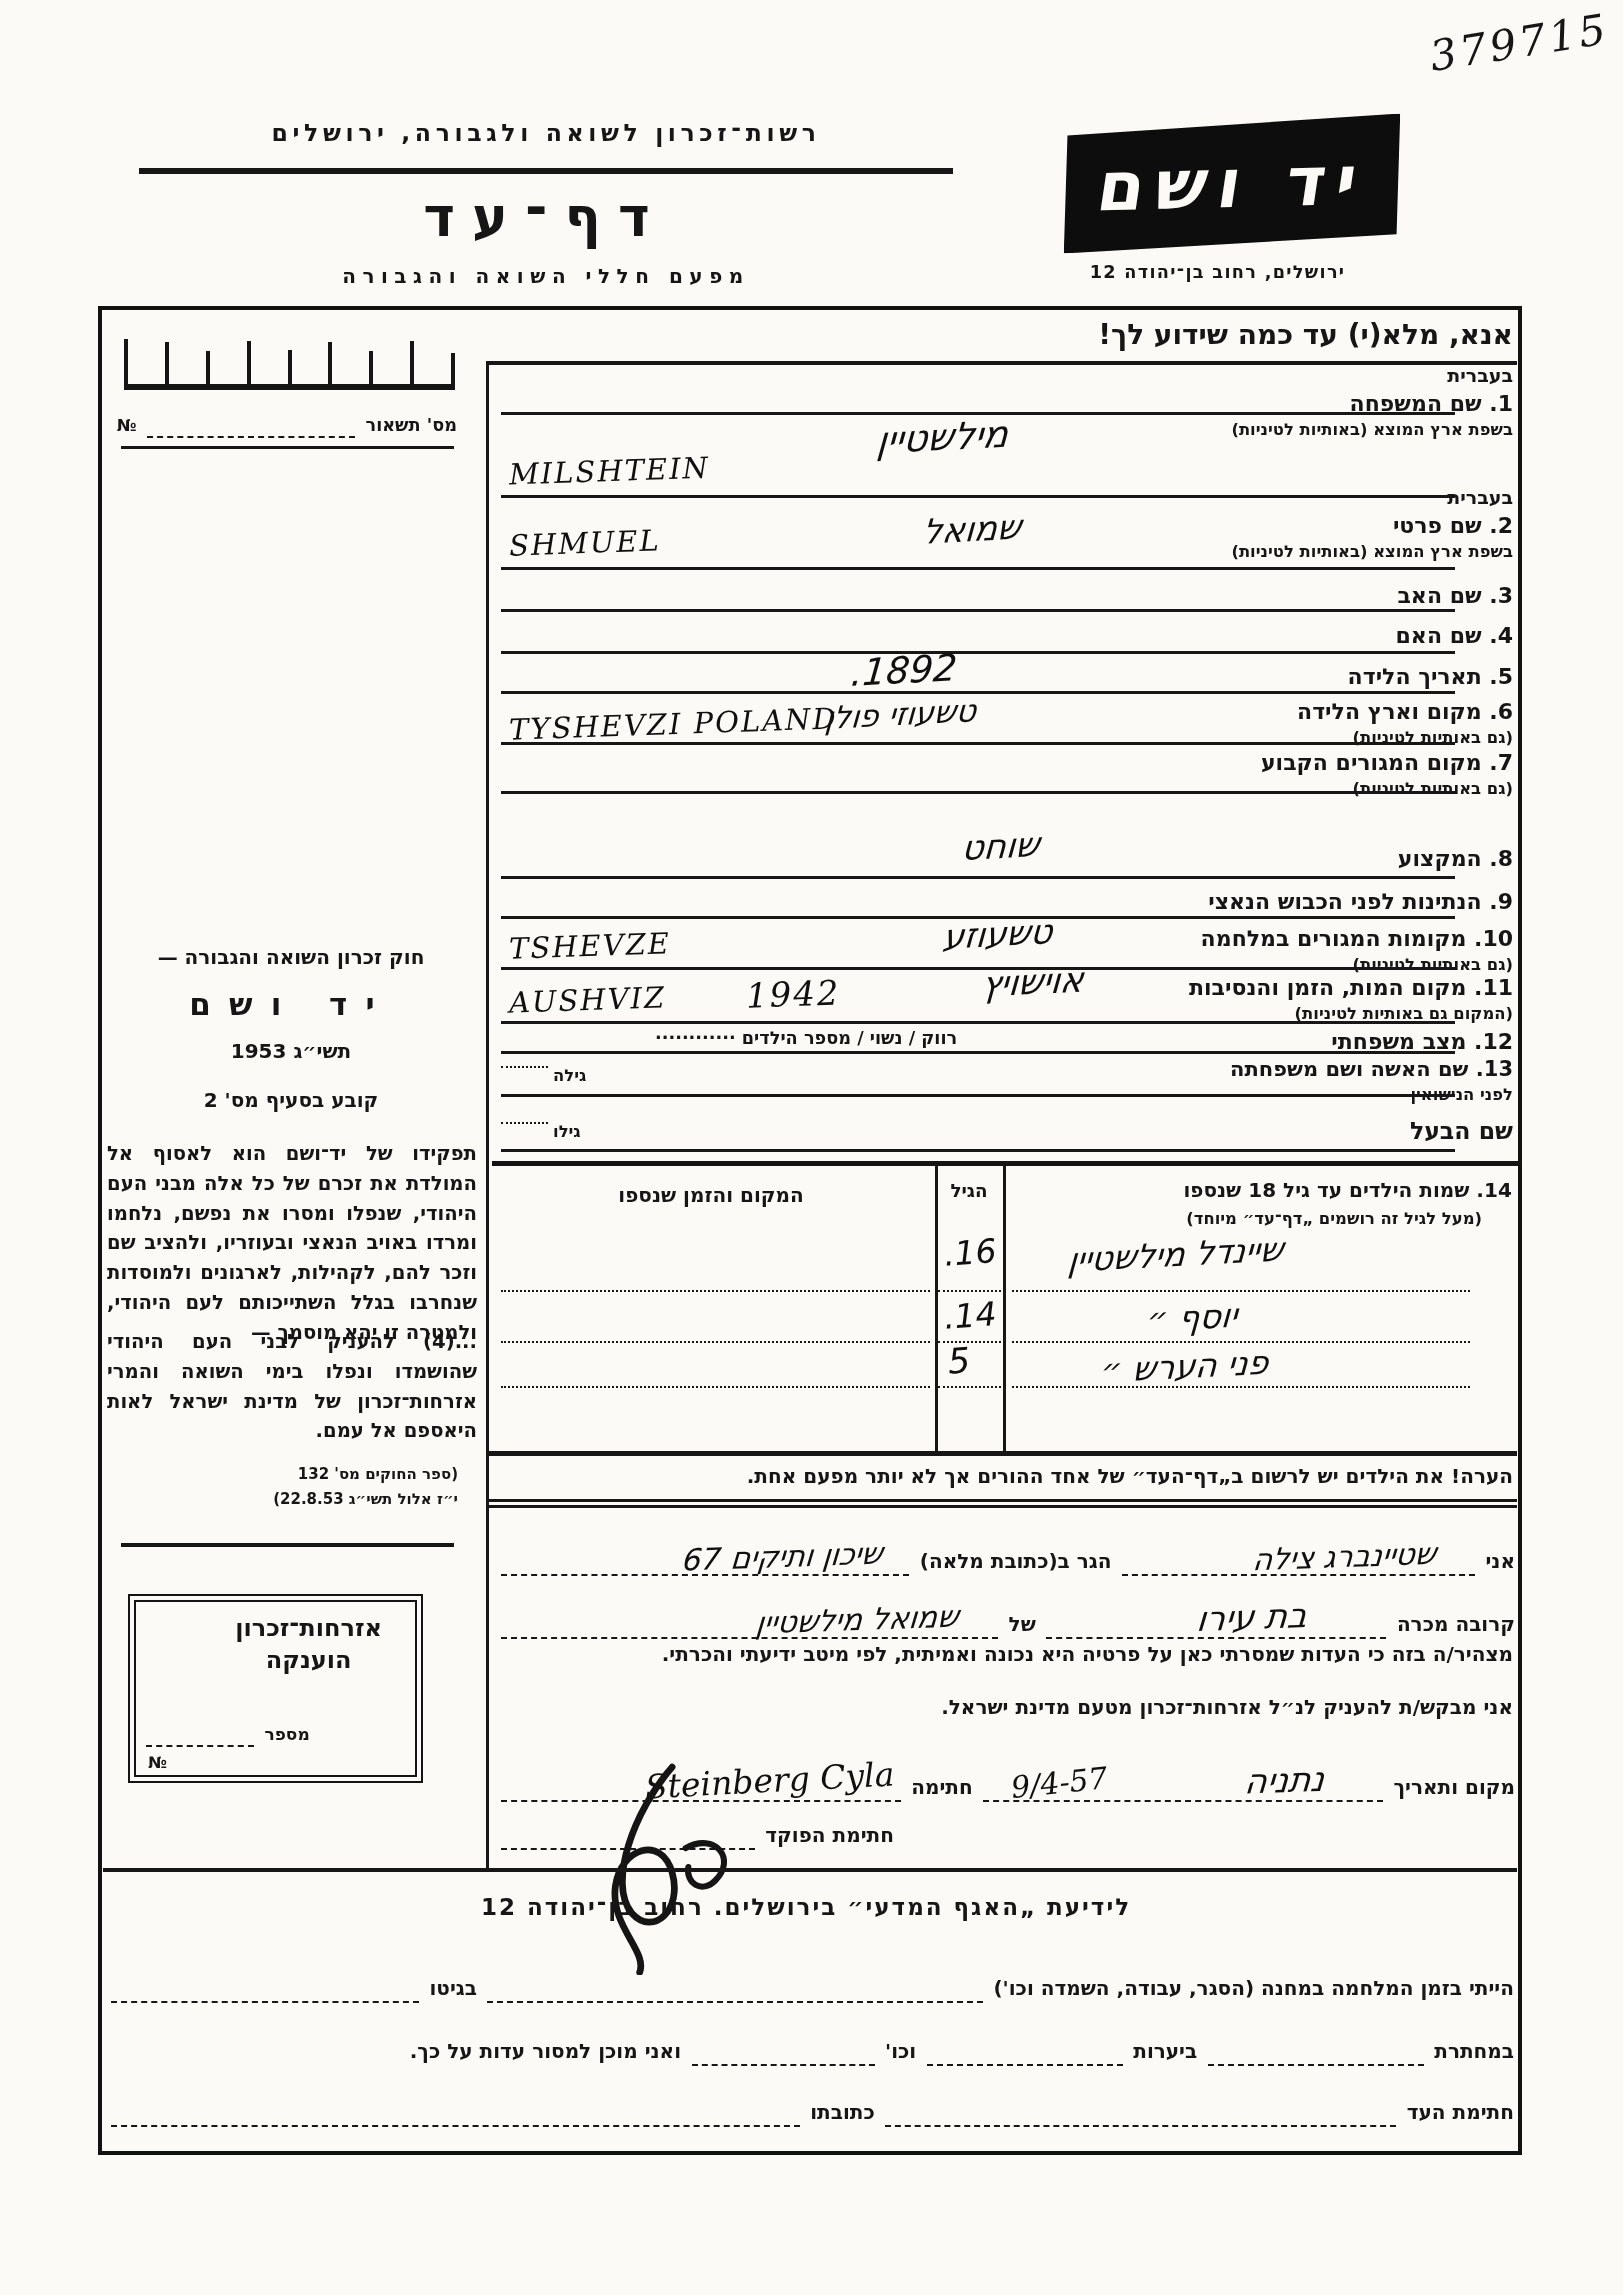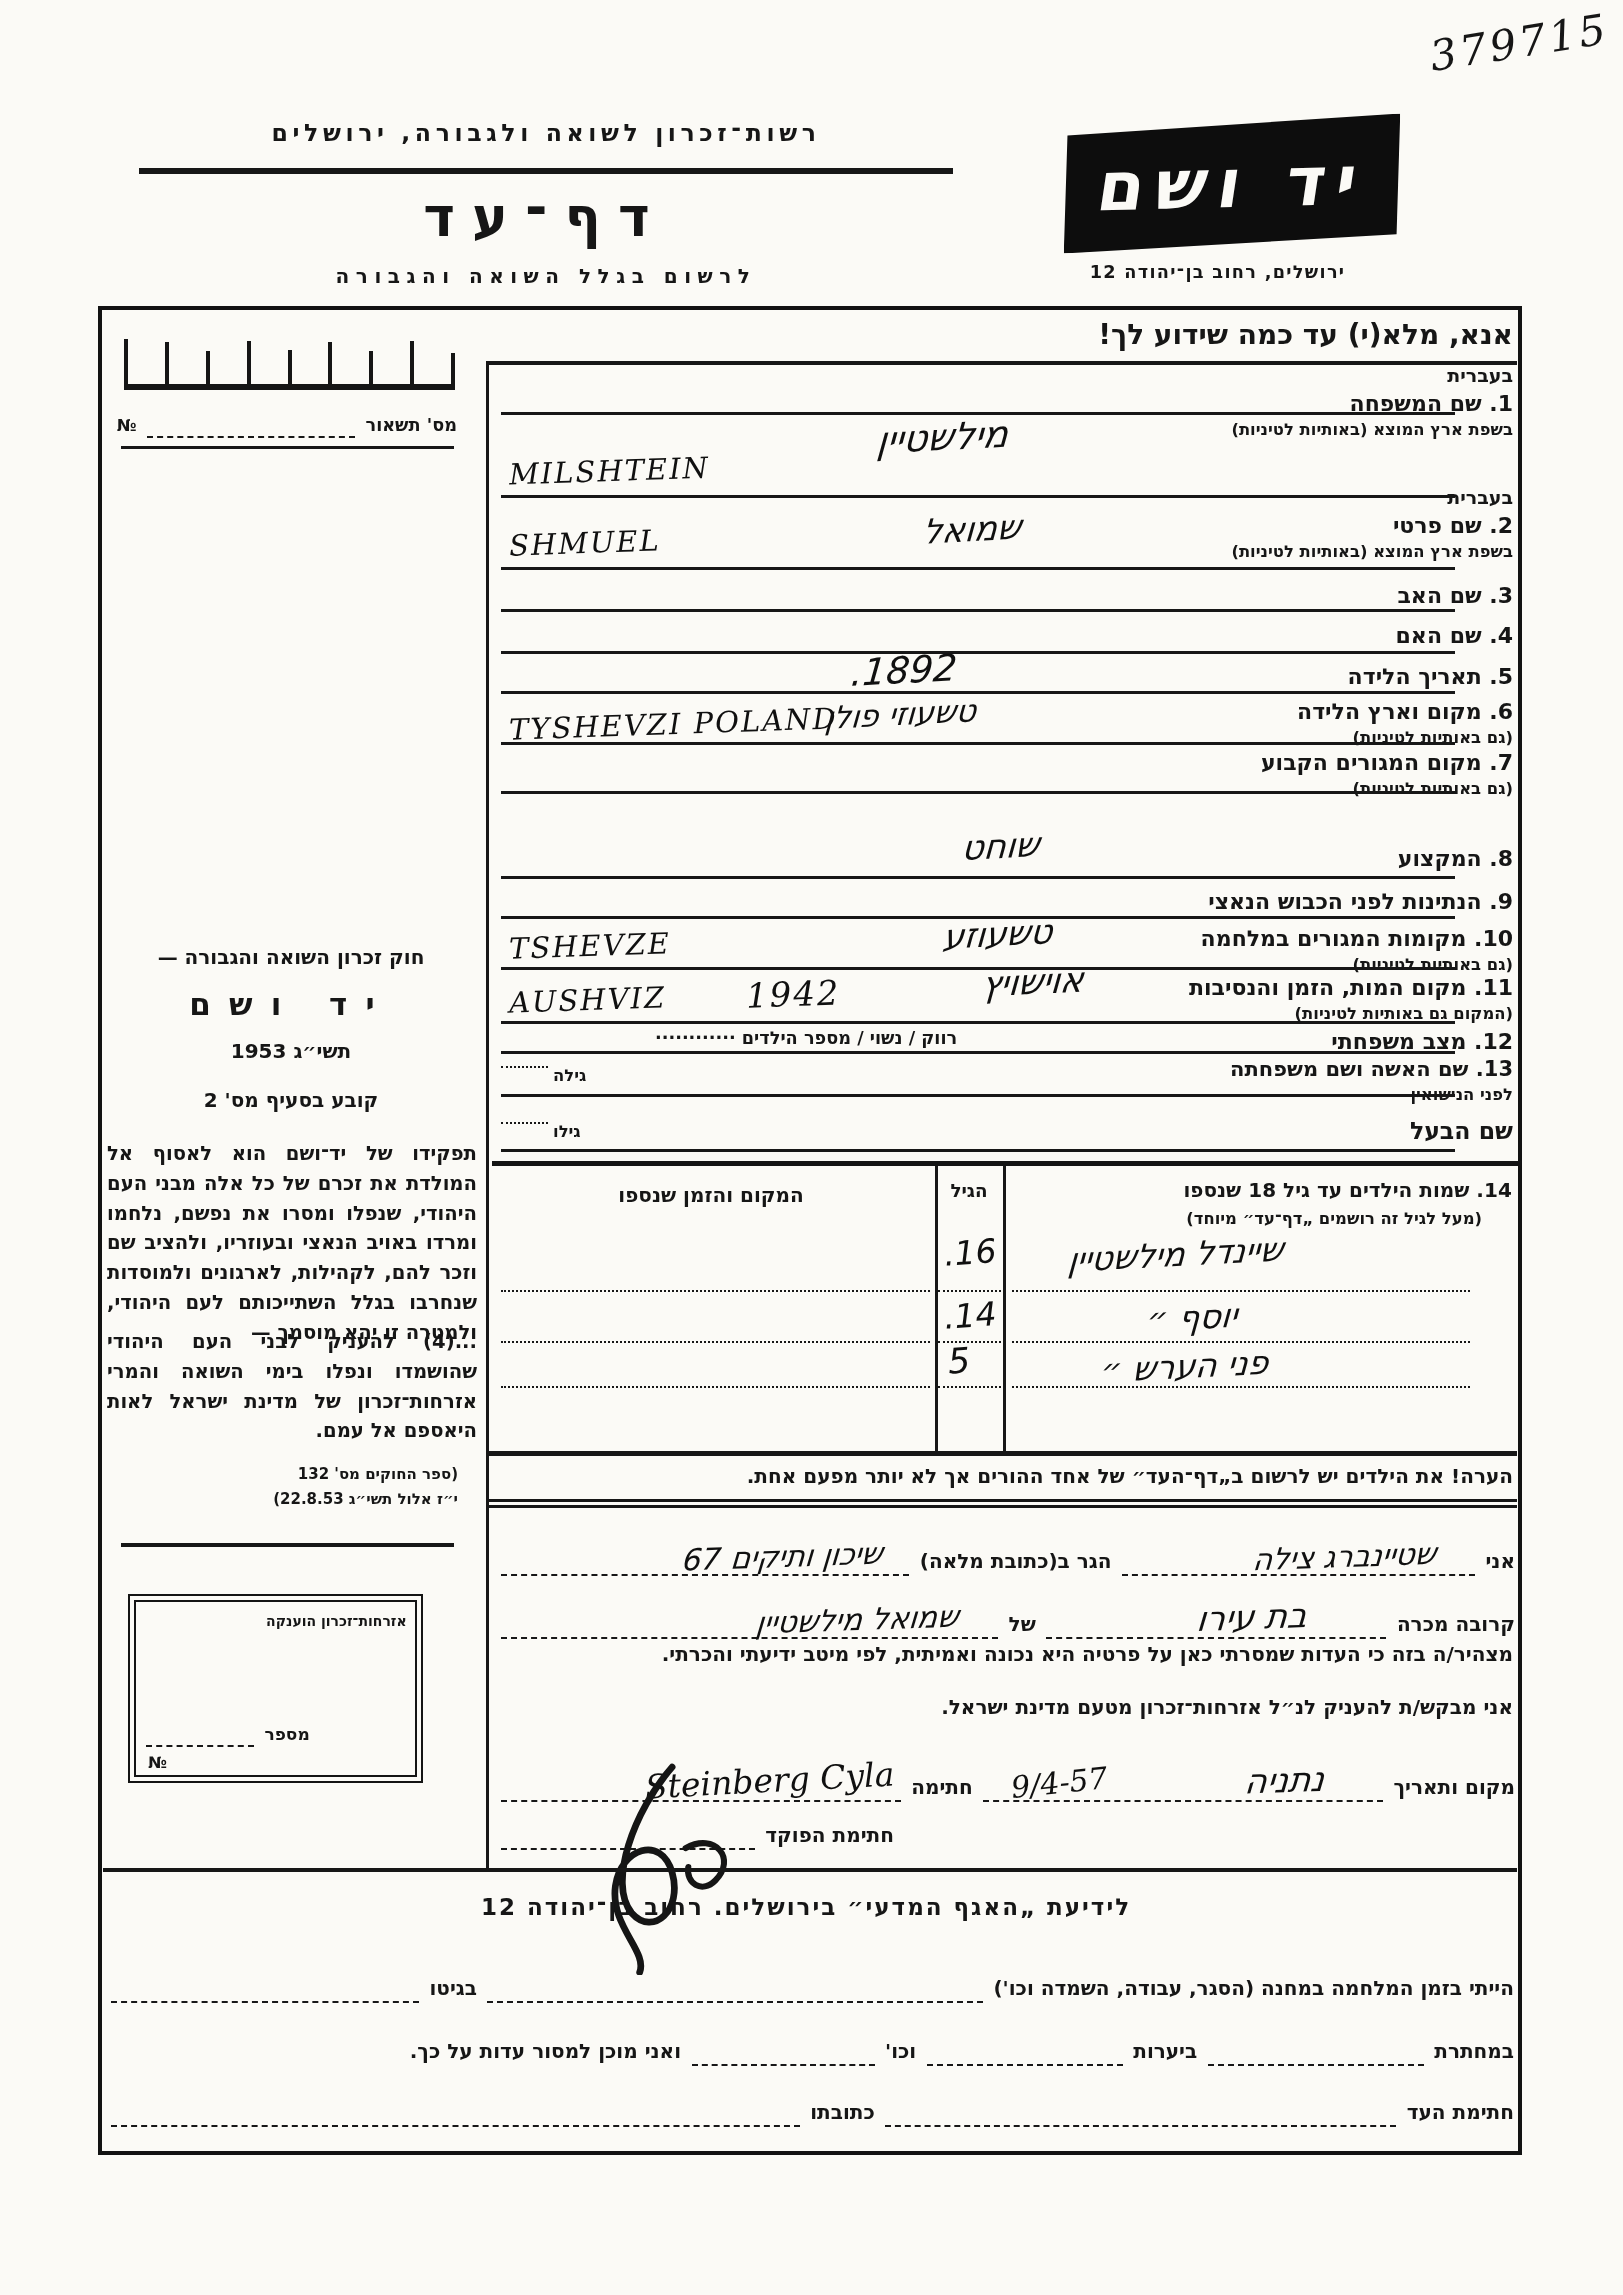--- a/index.html
+++ b/index.html
@@ -30,21 +30,21 @@
 </head>
 <body>
 
 <div class="page">
 
   <div class="abs" style="left:1329px;top:26px;width:281px;font-family:'DejaVu Serif',serif;font-style:italic;font-weight:400;font-size:42px;letter-spacing:3.3px;transform:rotate(-9deg);">379715</div>
 
   <div class="abs center" style="left:139px;top:119px;width:814px;font-size:23.6px;letter-spacing:4.6px;white-space:nowrap;">רשות־זכרון לשואה ולגבורה, ירושלים</div>
   <div class="ln" style="left:139px;top:168px;width:814px;height:5.9px;"></div>
   <div class="abs center" style="left:270px;top:186px;width:550px;font-size:54px;letter-spacing:17px;">דף־עד</div>
-  <div class="abs center" style="left:139px;top:264px;width:814px;font-size:20px;letter-spacing:6.5px;">לרשום בגלל השואה והגבורה</div>
+  <div class="abs center" style="left:139px;top:264px;width:814px;font-size:20px;letter-spacing:6.5px;">מפעם חללי השואה והגבורה</div>
 
   <div class="abs" style="left:1062px;top:118px;width:340px;height:131px;background:#0d0d0d;transform:rotate(-1.5deg);clip-path:polygon(2% 10%,100% 0%,98% 92%,0% 100%);display:flex;align-items:center;justify-content:center;">
     <span style="color:#fbfaf6;font-size:68px;letter-spacing:10.5px;transform:skewX(-10deg);">יד ושם</span>
   </div>
   <div class="abs center" style="left:1034px;top:262px;width:367px;font-size:17.7px;letter-spacing:1.3px;">ירושלים, רחוב בן־יהודה 12</div>
 
   <div class="box" style="left:98px;top:306px;width:1416px;height:1841px;"></div>
 
   <div class="abs" style="right:110px;top:318px;font-size:28px;">אנא, מלא(י) עד כמה שידוע לך!</div>
   <div class="ln" style="left:489px;top:361px;width:1028px;height:3.9px;"></div>
@@ -74,21 +74,21 @@
   <div class="abs center" style="left:107px;top:1039px;width:368px;font-size:20px;">תשי״ג 1953</div>
   <div class="abs center" style="left:107px;top:1088px;width:368px;font-size:20px;">קובע בסעיף מס' 2</div>
   <div class="abs" style="left:107px;top:1139px;width:370px;font-size:19.6px;line-height:1.52;text-align:justify;">תפקידו של יד־ושם הוא לאסוף אל המולדת את זכרם של כל אלה מבני העם היהודי, שנפלו ומסרו את נפשם, נלחמו ומרדו באויב הנאצי ובעוזריו, ולהציב שם וזכר להם, לקהילות, לארגונים ולמוסדות שנחרבו בגלל השתייכותם לעם היהודי, ולמטרה זו יהא מוסמך —</div>
   <div class="abs" style="left:107px;top:1327px;width:370px;font-size:19.6px;line-height:1.52;text-align:justify;">...(4) להעניק לבני העם היהודי שהושמדו ונפלו בימי השואה והמרי אזרחות־זכרון של מדינת ישראל לאות היאספם אל עמם.</div>
   <div class="abs" style="left:131px;top:1465px;width:327px;font-size:15px;text-align:right;">(ספר החוקים מס' 132</div>
   <div class="abs" style="left:131px;top:1490px;width:327px;font-size:15px;text-align:right;">י״ז אלול תשי״ג 22.8.53)</div>
   <div class="ln" style="left:121px;top:1543px;width:333px;height:3.9px;"></div>
 
   <div class="abs" style="left:128px;top:1594px;width:291px;height:185px;border:2.6px solid #141414;">
     <div style="position:absolute;inset:3.9px;border:2px solid #141414;"></div>
-    <div class="abs" style="right:14.4px;top:15.7px;width:196px;font-size:14px;line-height:1.35;text-align:right;">אזרחות־זכרון הוענקה</div>
+    <div class="abs" style="right:14.4px;top:15.7px;width:196px;font-size:24px;line-height:1.35;text-align:center;">אזרחות־זכרון הוענקה</div>
     <div class="row" style="left:15.7px;bottom:34px;width:164px;height:29px;">
       <span class="lab" style="font-size:17px;">מספר</span>
       <span class="dash" style="height:25px;"></span>
     </div>
     <div class="abs" style="left:18.3px;bottom:9.2px;font-size:15.7px;">№</div>
   </div>
 
   <div class="lbl" style="top:364px;">
     <div class="pre">בעברית</div>
     <div class="main">1. שם המשפחה</div>

